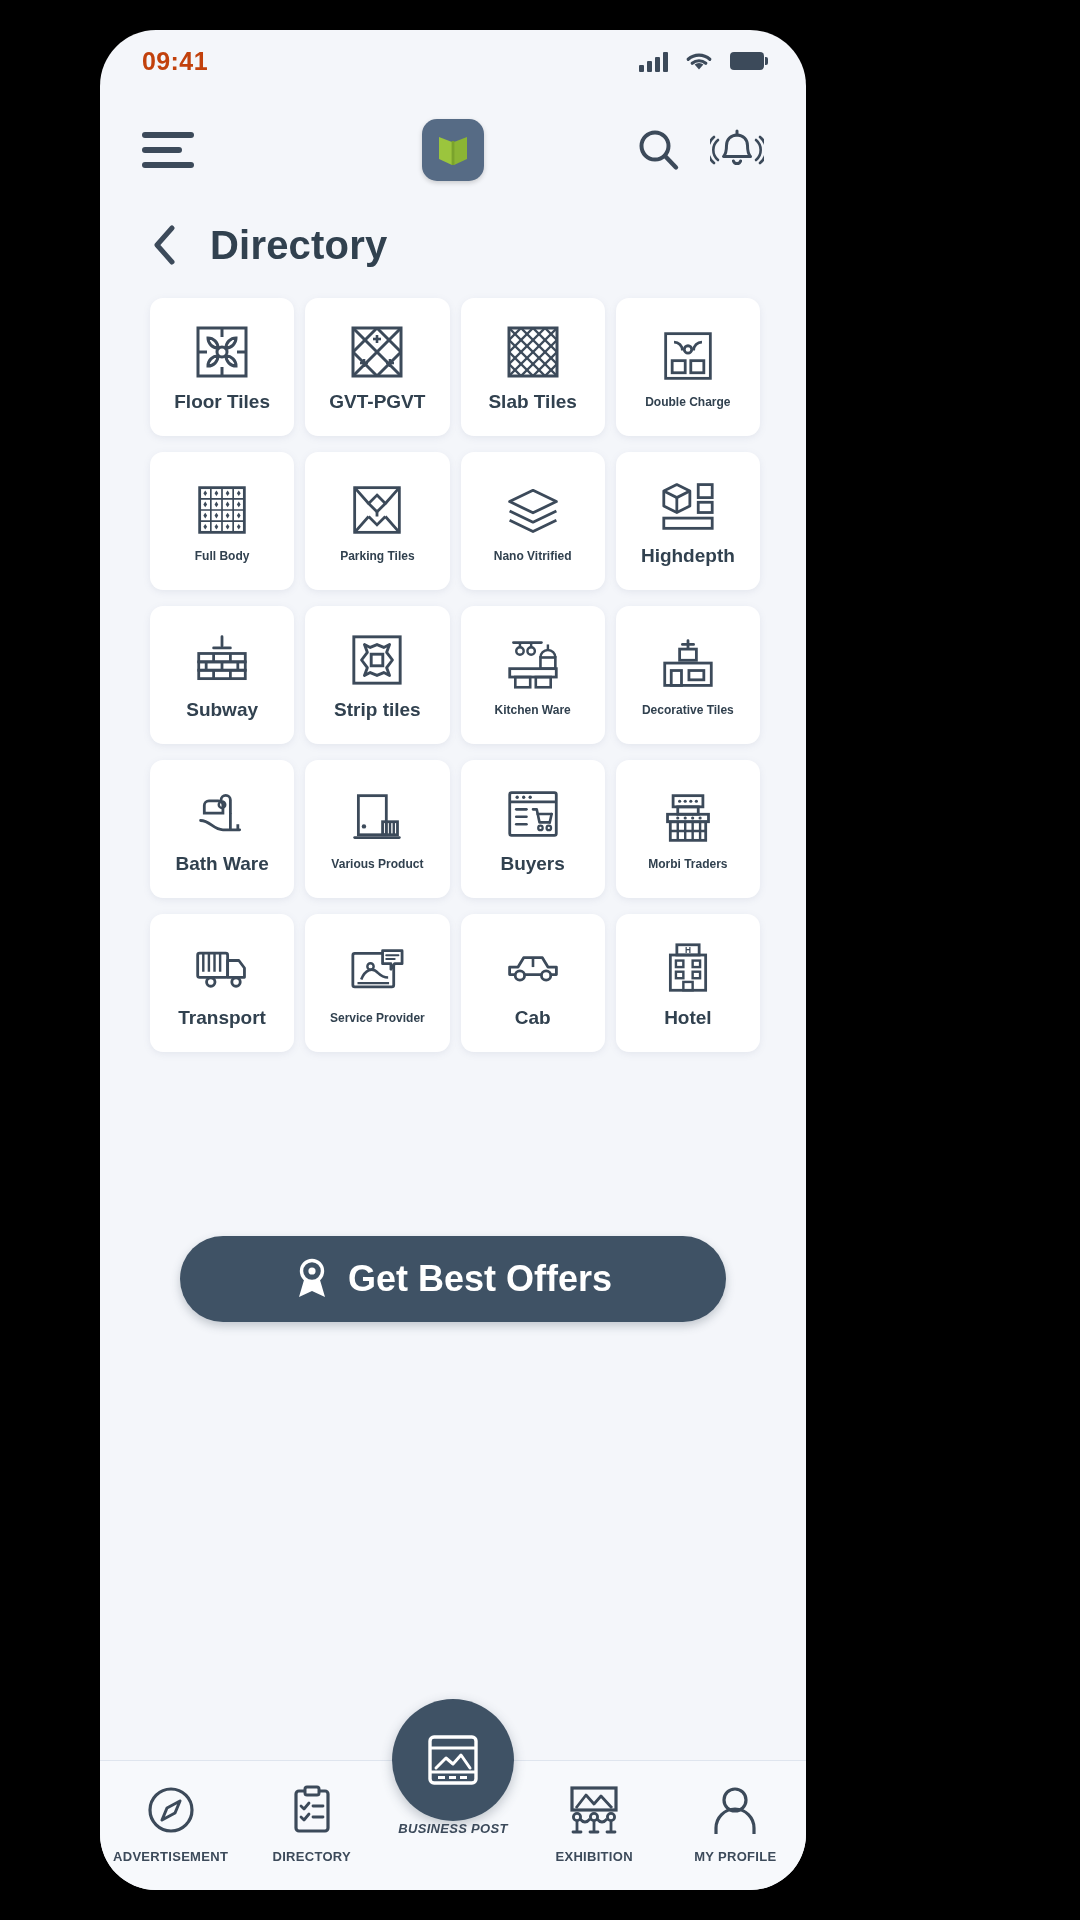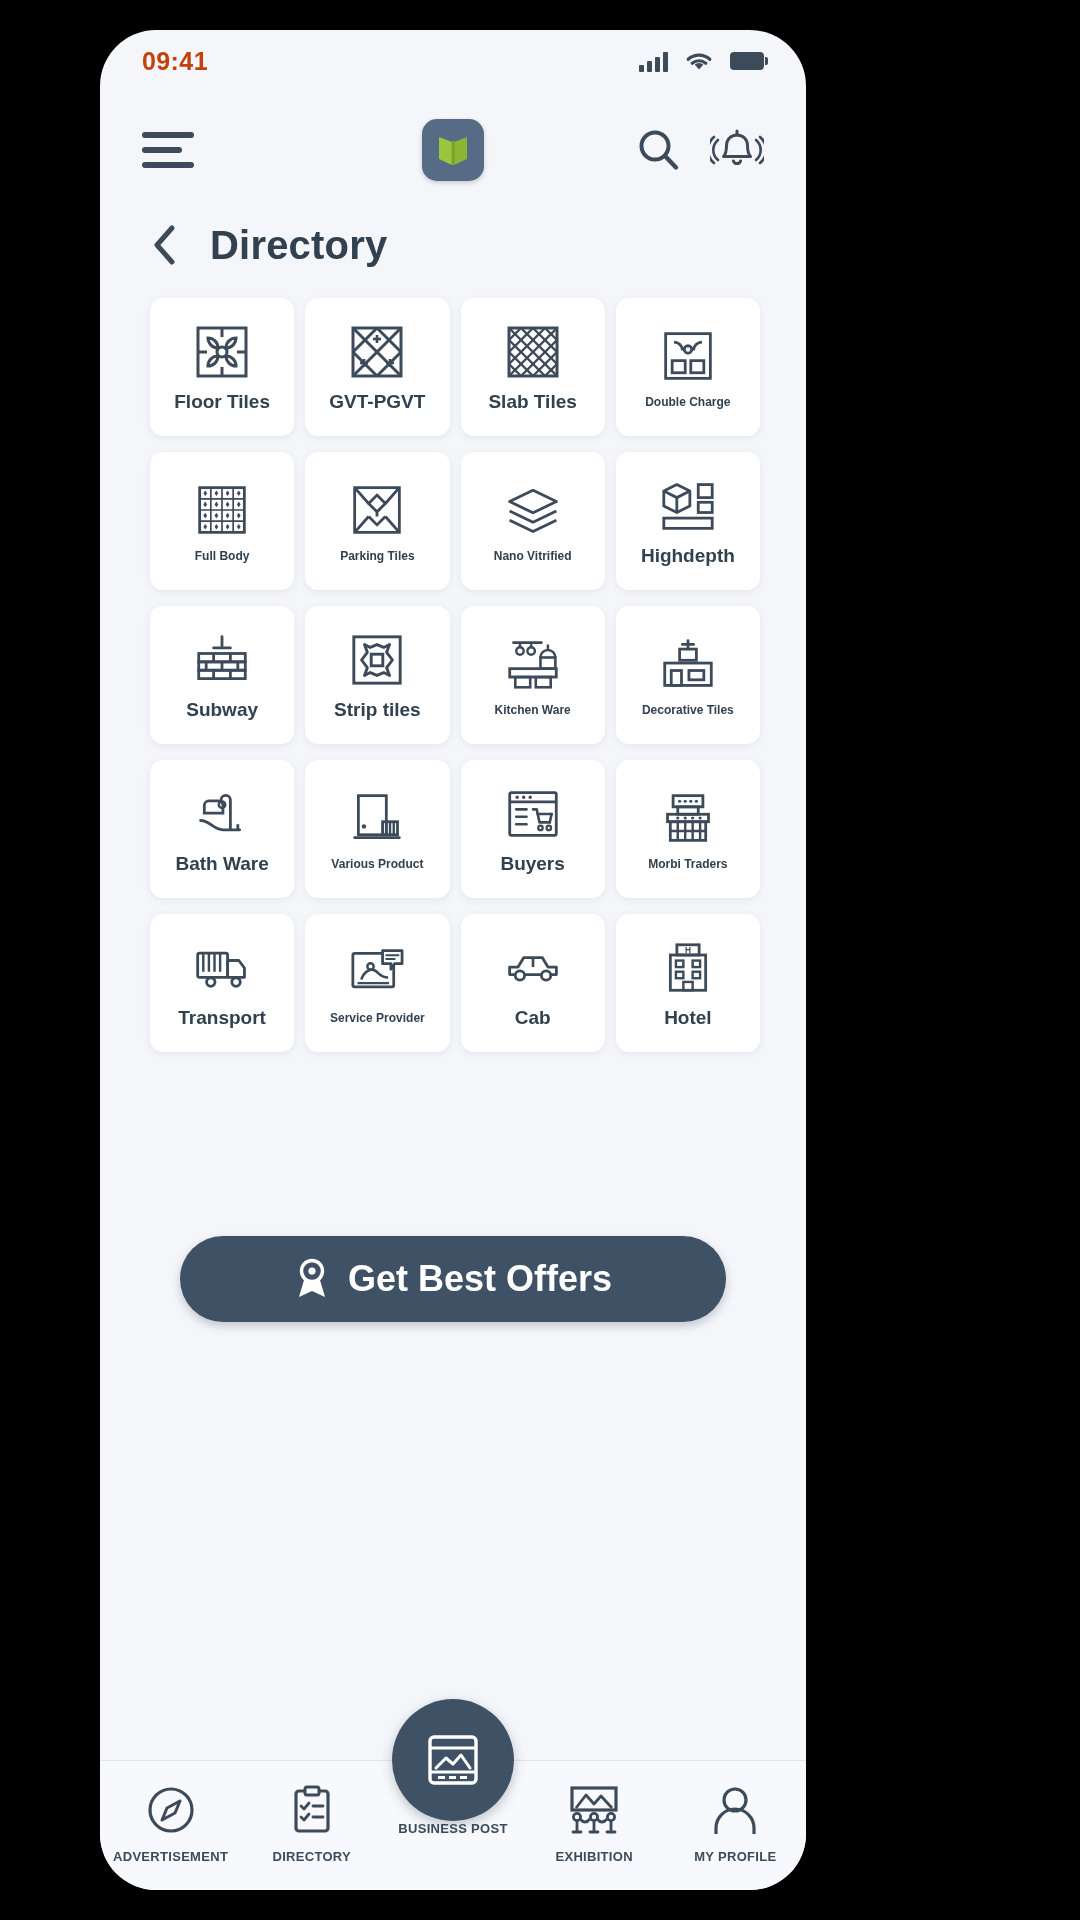--- a/index.html
+++ b/index.html
@@ -119,21 +119,21 @@
     display: flex; align-items: flex-start; justify-content: space-around;
     padding-top: 20px;
   }
   .nav-item {
     width: 132px; display: flex; flex-direction: column;
     align-items: center; gap: 10px;
   }
   .nav-label {
     font-size: 13px; font-weight: bold; color: #3c4a5a; letter-spacing: .3px;
   }
-  .nav-item.center .nav-label { margin-top: 40px; }
+  .nav-item.center .nav-label { margin-top: 40px; font-style: italic; }
   #center-fab {
     position: absolute; left: 50%; transform: translateX(-50%);
     top: -82px;
     width: 122px; height: 122px; border-radius: 61px;
     background: #3f5265;
     display: flex; align-items: center; justify-content: center;
     box-shadow: 0 4px 12px rgba(60,74,90,.3);
   }
   .nav-icon-wrap { height: 58px; display: flex; align-items: center; justify-content: center; }
 </style>

